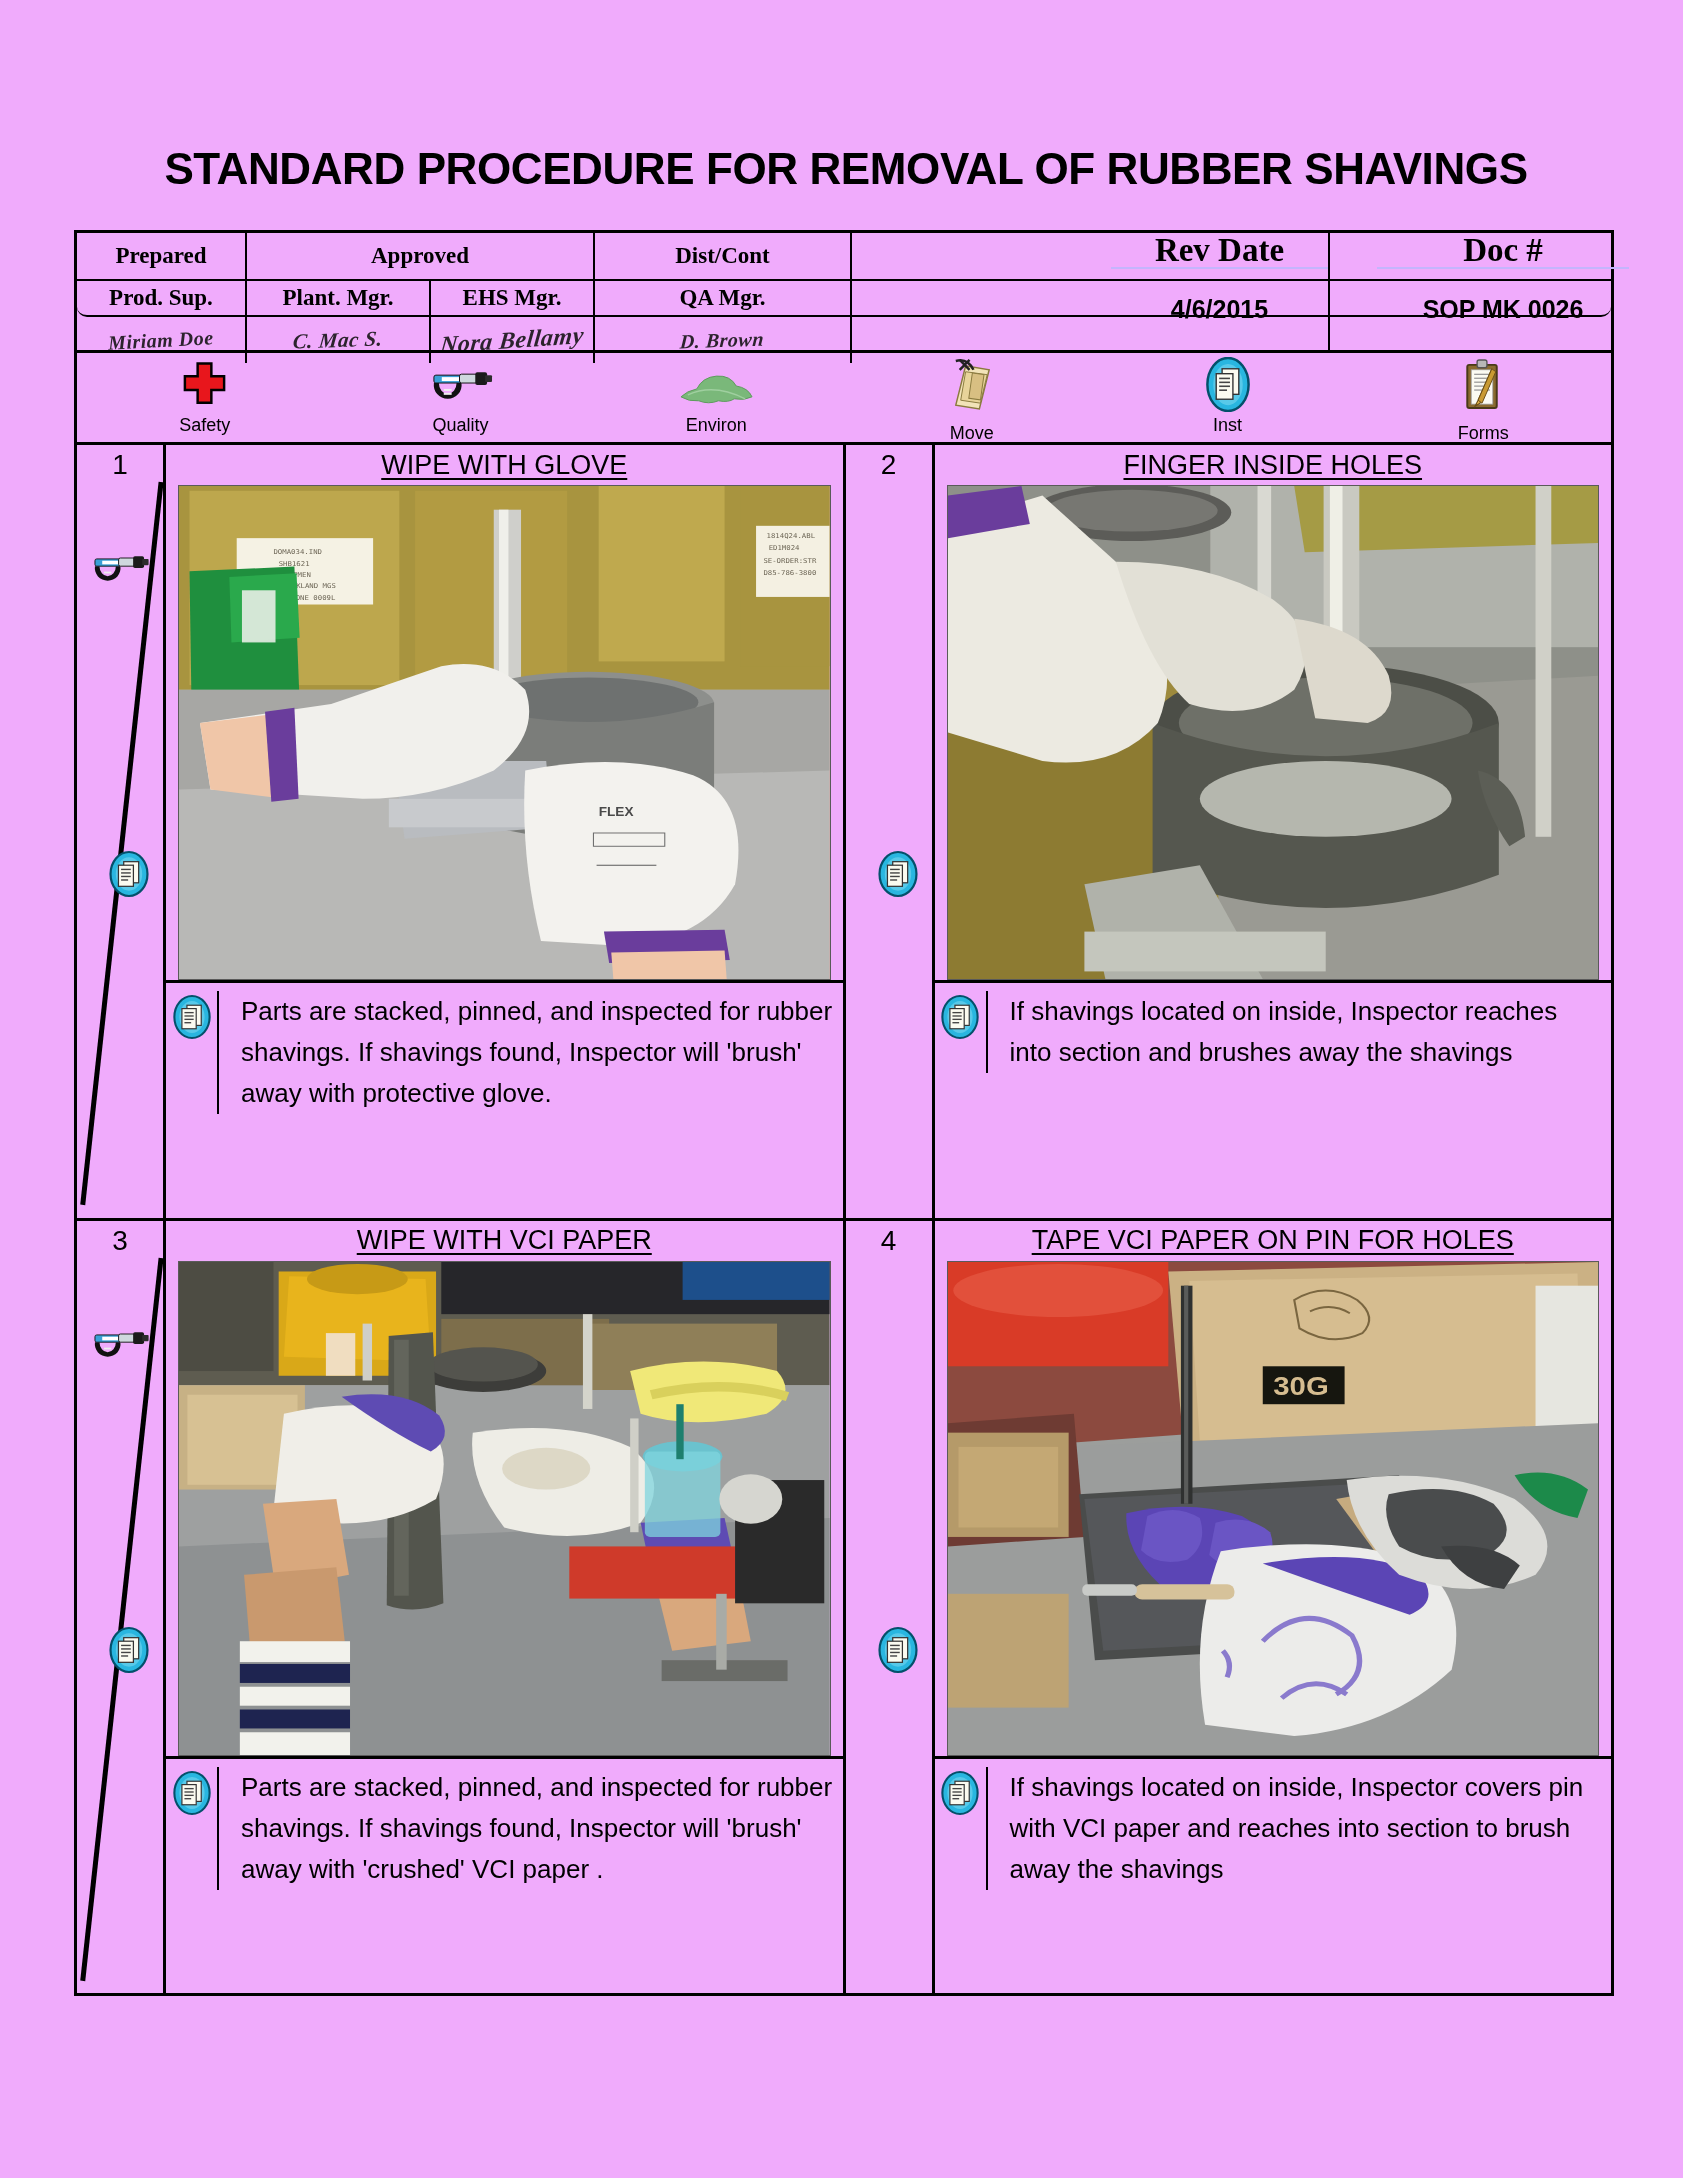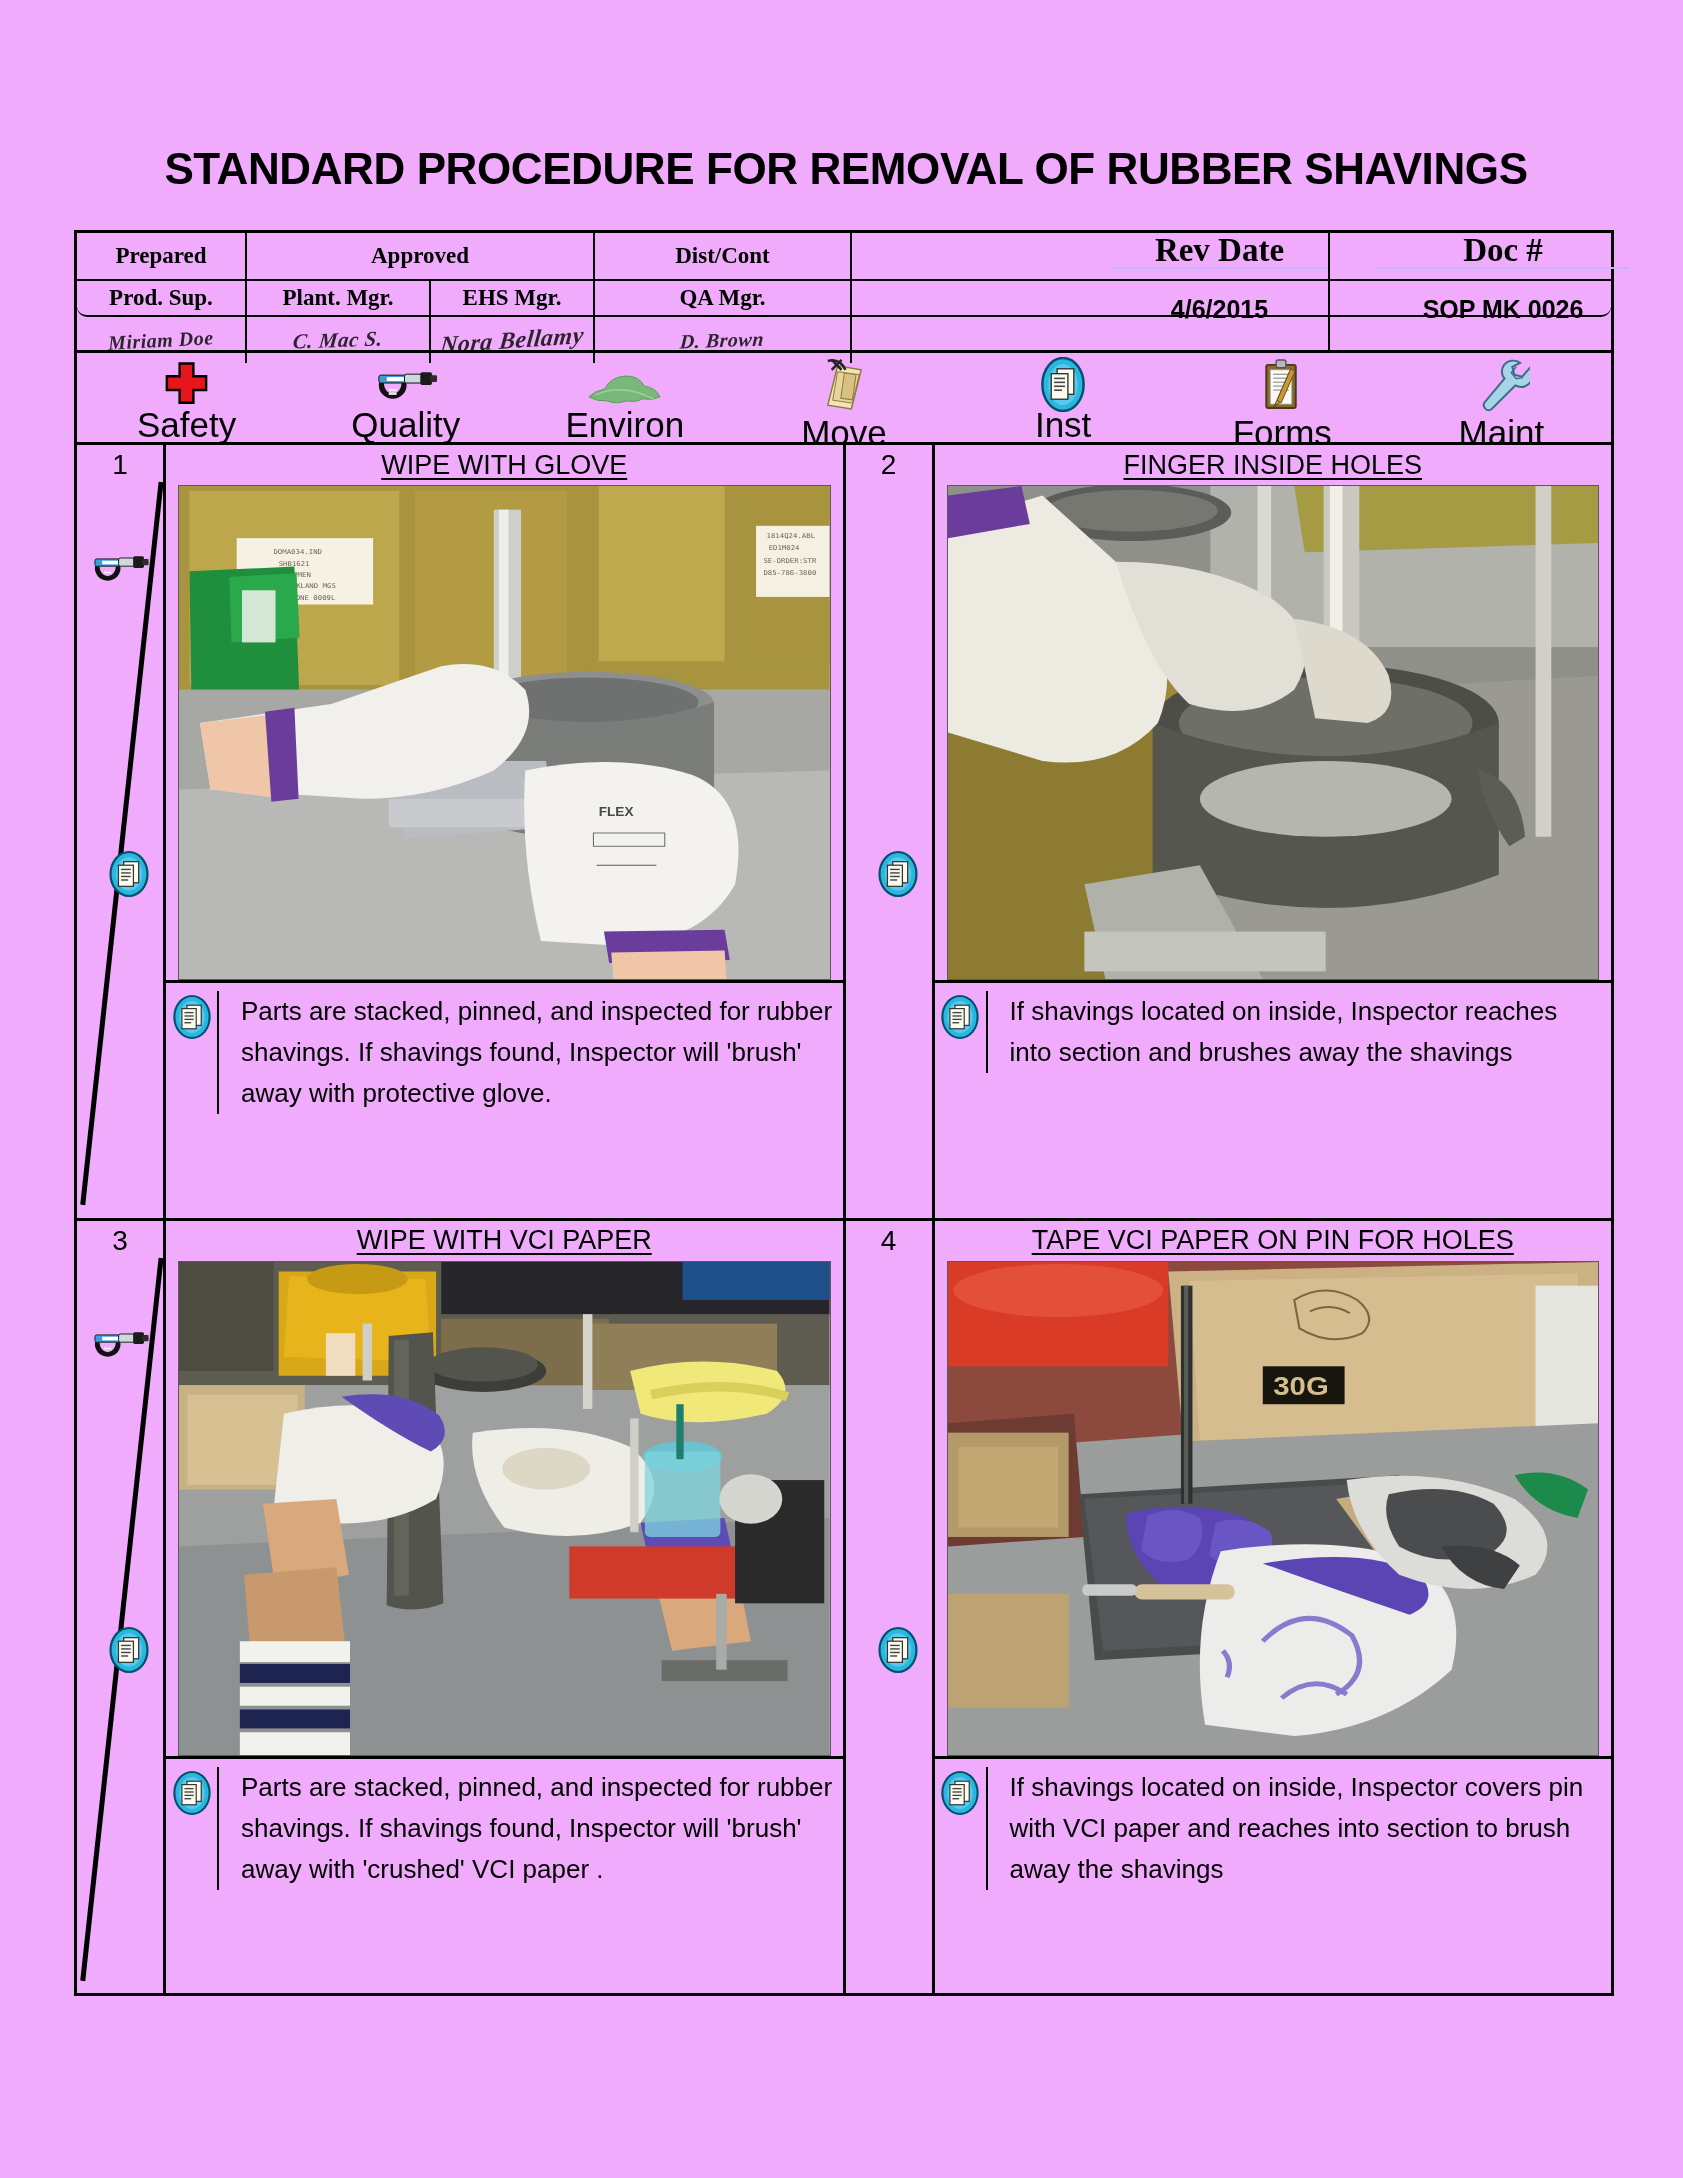--- a/index.html
+++ b/index.html
@@ -166,21 +166,21 @@
     padding-bottom: 2px;
   }
   .legend-icon {
     height: 51px;
     display: flex;
     align-items: center;
     justify-content: center;
   }
   .legend-label {
     font-family: "Liberation Sans", sans-serif;
-    font-size: 35px;
+    font-size: 18px;
     color: #000;
     line-height: 30px;
   }
   
   .legend-item.low .legend-label { position: relative; top: 8px; }
 
   
   .grid {
     position: absolute;
     left: 0;
@@ -441,29 +441,20 @@
               <rect x="13" y="33" width="16" height="1.3"></rect>
             </g>
             <rect x="16" y="3" width="10" height="8" rx="2" fill="#b7b7b7" stroke="#555" stroke-width="1.4"></rect>
             <path d="M31 12 L17 44 L14 50 L19 47 Z" fill="#e8b84b" stroke="#6b4f16" stroke-width="1.2"></path>
             <path d="M31 12 l4 3 L21 47 l-4 -3 Z" fill="#c99a33" stroke="#6b4f16" stroke-width="1"></path>
           </svg>
         </div>
         <div class="legend-label">Forms</div>
       </div>
 
-      <div class="legend-item low">
-        <div class="legend-icon">
-          <svg width="57" height="55" viewBox="0 0 58 56">
-            <path d="M48 6 a12 12 0 0 0 -17 3 a12 12 0 0 0 1 13 L12 46 a5 5 0 0 0 7 7 L43 29 a12 12 0 0 0 13 -1 a12 12 0 0 0 2 -17 l-8 9 l-8 -2 l-2 -8 z" fill="#a8d4e8" stroke="#3d6d85" stroke-width="2"></path>
-            <path d="M44 10 l-5 6 l5 6 l7 -1" fill="none" stroke="#3d6d85" stroke-width="1.5"></path>
-          </svg>
-        </div>
-        <div class="legend-label">Maint</div>
-      </div>
 
     </div>
 
     <div class="grid">
 
       <div class="grid-row top">
 
         <div class="cell left">
           <div class="marker">
             <div class="step-num">1</div>

